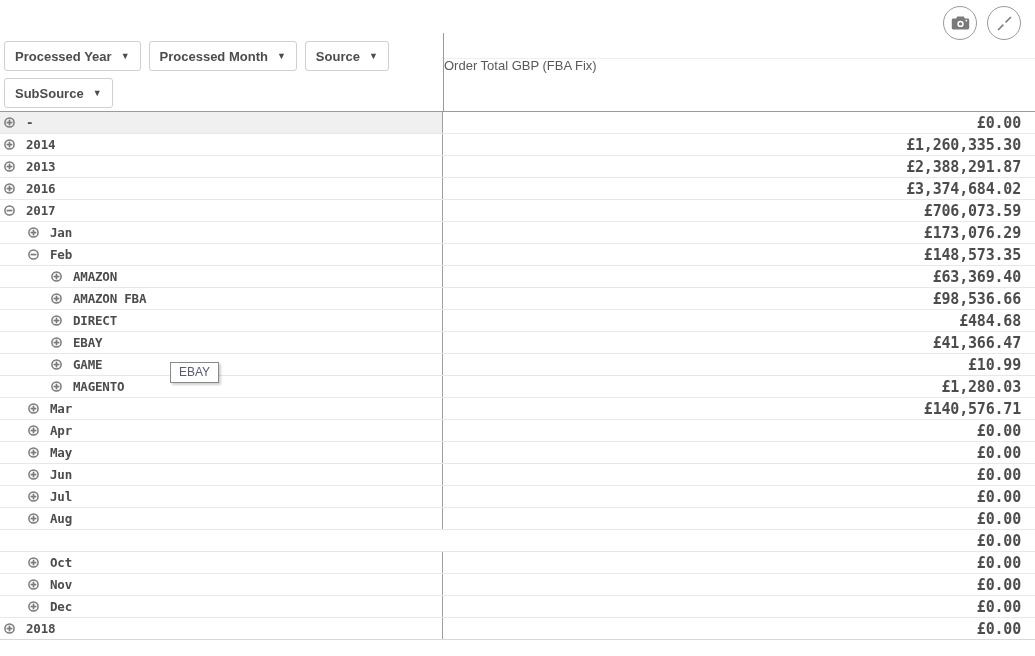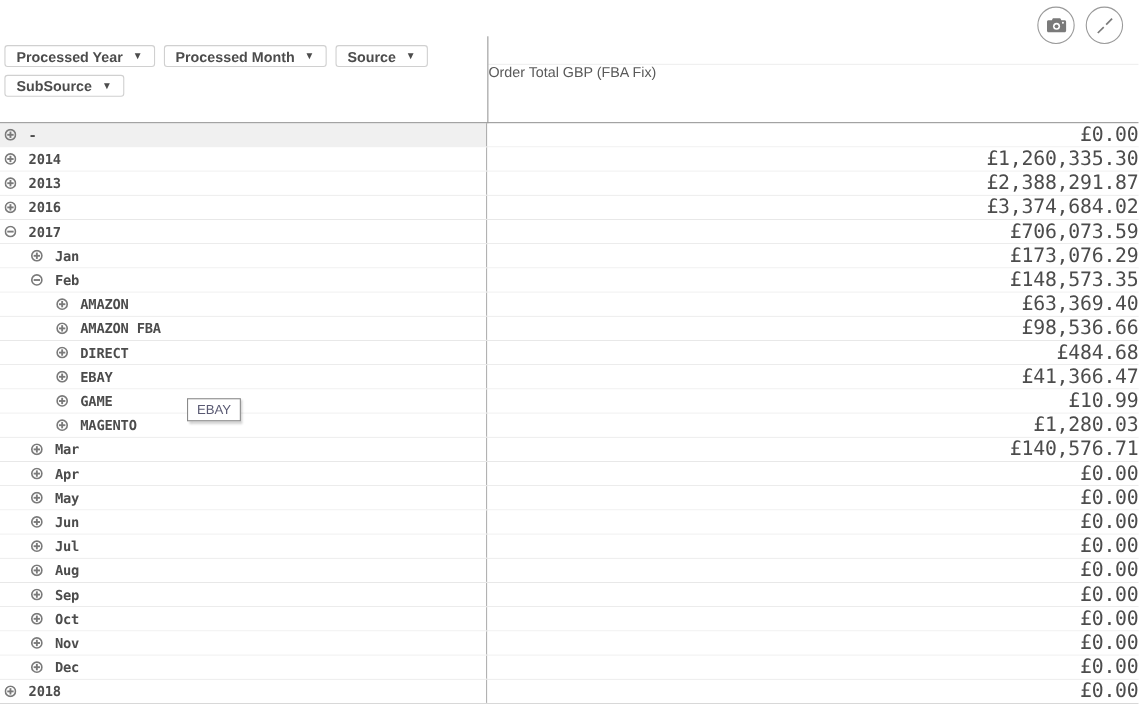--- a/index.html
+++ b/index.html
@@ -51,21 +51,21 @@
   }
   .filter-row {
     display: flex;
     gap: 8px;
     margin-bottom: 7px;
   }
   .filter-btn {
     display: inline-flex;
     align-items: center;
     gap: 9px;
-    height: 20px;
+    height: 30px;
     padding: 0 10px;
     border: 1px solid #d0d0d0;
     border-radius: 3px;
     background: #ffffff;
     font-size: 13px;
     font-weight: bold;
     color: #4c4c4c;
     white-space: nowrap;
     cursor: pointer;
     box-sizing: border-box;
@@ -152,23 +152,24 @@
     border-right: 1px solid #a0a0a0;
     background: #ffffff;
   }
   .row.highlight .dim-cell { background: #f0f0f0; }
 
   .val-cell {
     flex: 1 1 auto;
     display: flex;
     align-items: center;
     justify-content: flex-end;
-    box-sizing: border-box;
-    font-size: 18px;
-    font-weight: normal;
+    padding-right: 14px;
+    box-sizing: border-box;
+    font-size: 15px;
+    font-weight: bold;
     color: #4c4c4c;
     font-family: "DejaVu Sans Mono", "Liberation Mono", monospace;
     letter-spacing: -0.2px;
     background: #ffffff;
   }
 
   .dim-label {
     font-size: 12.5px;
     font-weight: bold;
     color: #4c4c4c;
@@ -485,29 +486,20 @@
           <circle cx="5.5" cy="5.5" r="4.6" fill="none" stroke="#7a7a7a" stroke-width="1.5"></circle>
           <rect x="2.6" y="4.7" width="5.8" height="1.7" fill="#7a7a7a"></rect>
           <rect x="4.65" y="2.6" width="1.7" height="5.8" fill="#7a7a7a"></rect>
         </svg>
         <span class="gap"></span>
         <span class="dim-label">Aug</span>
       </div>
       <div class="val-cell">£0.00</div>
     </div>
     <div class="row">
-      <div class="dim-cell lvl1">
-        <svg class="tog" viewBox="0 0 11 11">
-          <circle cx="5.5" cy="5.5" r="4.6" fill="none" stroke="#7a7a7a" stroke-width="1.5"></circle>
-          <rect x="2.6" y="4.7" width="5.8" height="1.7" fill="#7a7a7a"></rect>
-          <rect x="4.65" y="2.6" width="1.7" height="5.8" fill="#7a7a7a"></rect>
-        </svg>
-        <span class="gap"></span>
-        <span class="dim-label">Sep</span>
-      </div>
       <div class="val-cell">£0.00</div>
     </div>
     <div class="row">
       <div class="dim-cell lvl1">
         <svg class="tog" viewBox="0 0 11 11">
           <circle cx="5.5" cy="5.5" r="4.6" fill="none" stroke="#7a7a7a" stroke-width="1.5"></circle>
           <rect x="2.6" y="4.7" width="5.8" height="1.7" fill="#7a7a7a"></rect>
           <rect x="4.65" y="2.6" width="1.7" height="5.8" fill="#7a7a7a"></rect>
         </svg>
         <span class="gap"></span>

